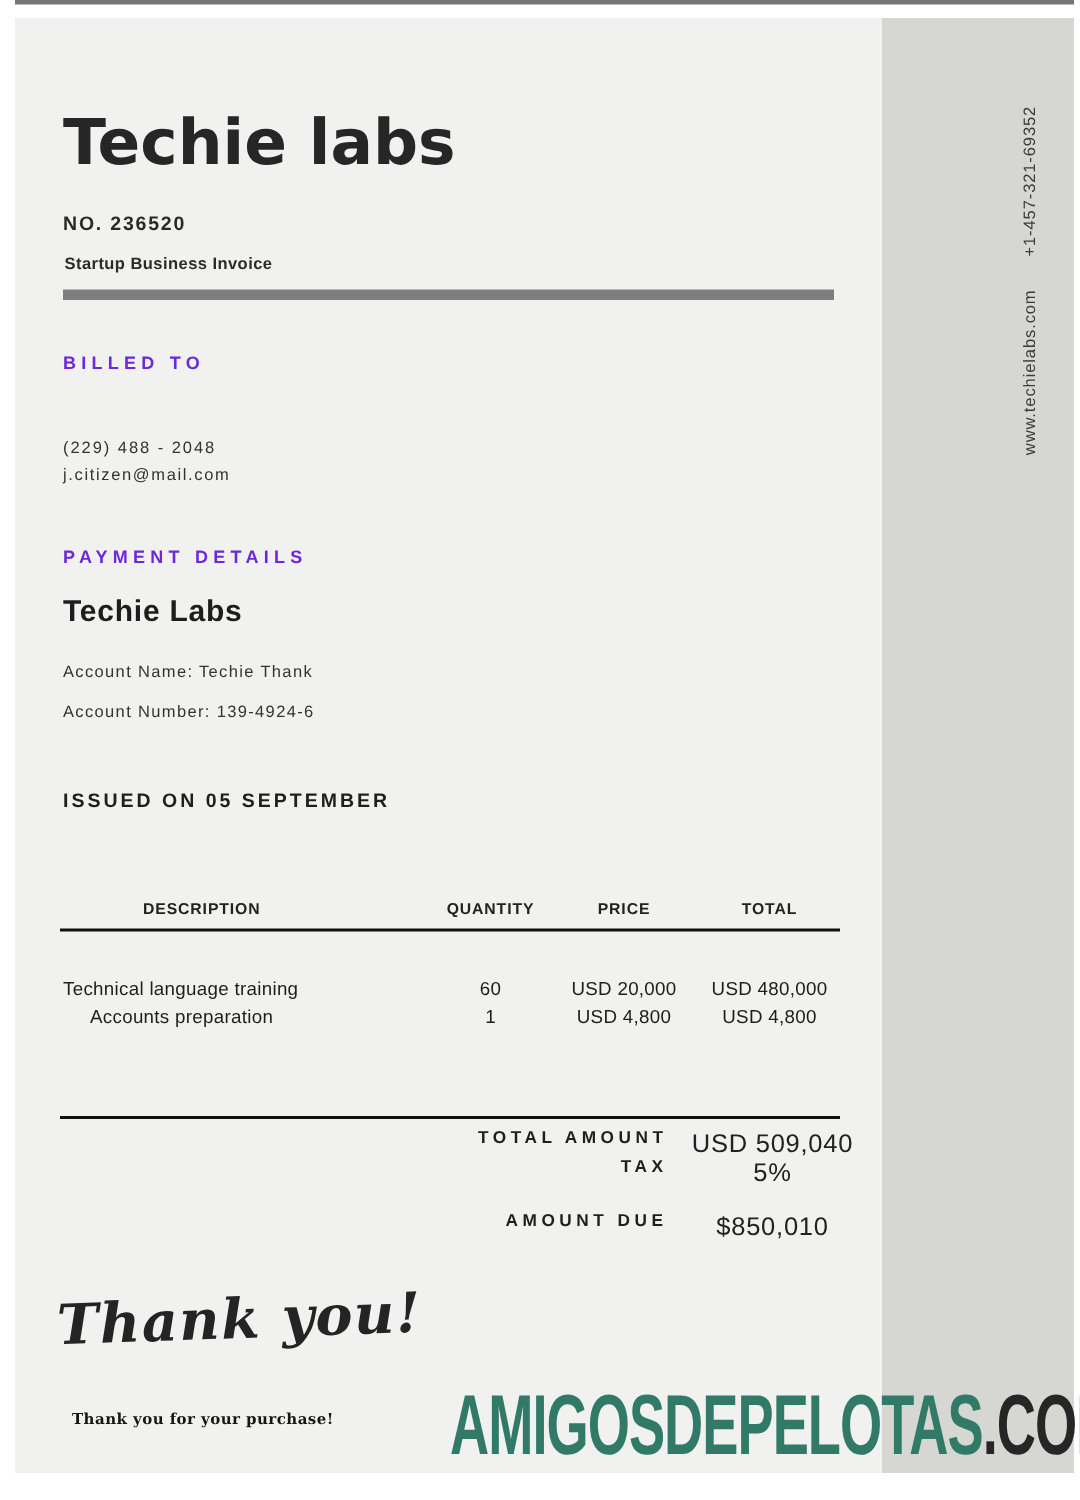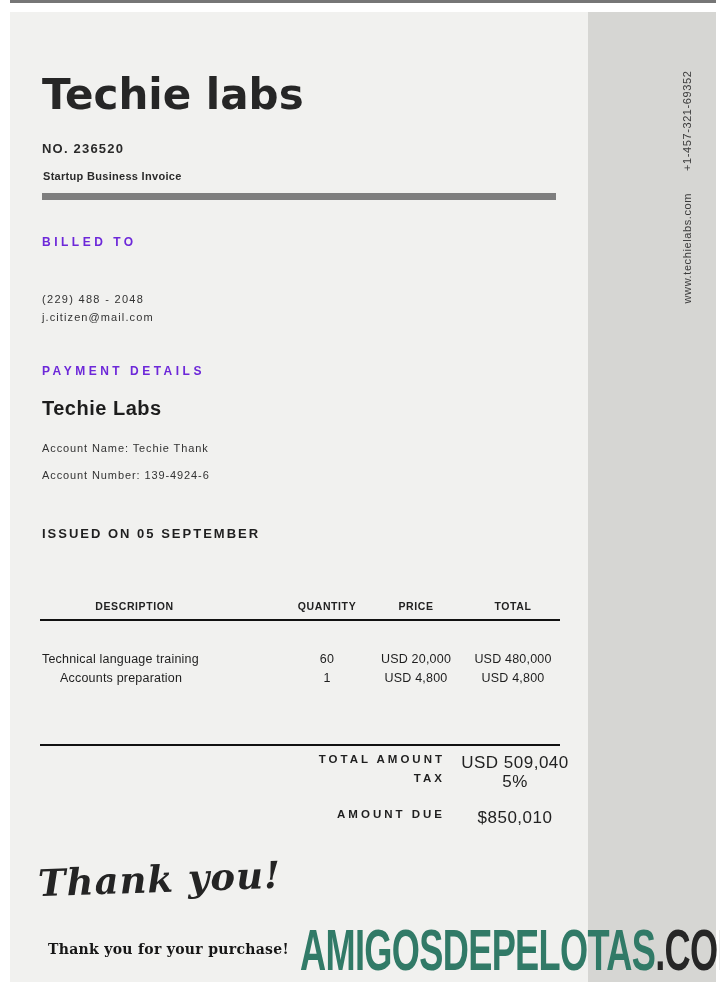--- a/index.html
+++ b/index.html
@@ -76,21 +76,21 @@
   .trow-3 { top: 796px; }
 
   .thanks-script {
     left: 28px; top: 845px;
     font-family: "DejaVu Serif", serif; font-style: italic; font-weight: bold;
     font-size: 37px; color: #242424; transform: rotate(-2deg); letter-spacing: 1px;
   }
   .purchase-note {
     left: 38px; top: 929px;
     font-family: "DejaVu Serif", serif; font-weight: bold;
-    font-size: 14px; color: #161616; letter-spacing: 0.3px;
+    font-size: 10px; color: #161616; letter-spacing: 0.3px;
   }
   .watermark {
     position: absolute; left: 300px; top: 918px; z-index: 5;
     font-family: "Liberation Sans", sans-serif; font-weight: bold;
     font-size: 54px; letter-spacing: -1px; white-space: nowrap;
     transform: scaleX(0.67) scaleY(1.05); transform-origin: left top;
   }
   .wm-name { color: #317a67; }
   .wm-tld  { color: #262626; }
 </style>

